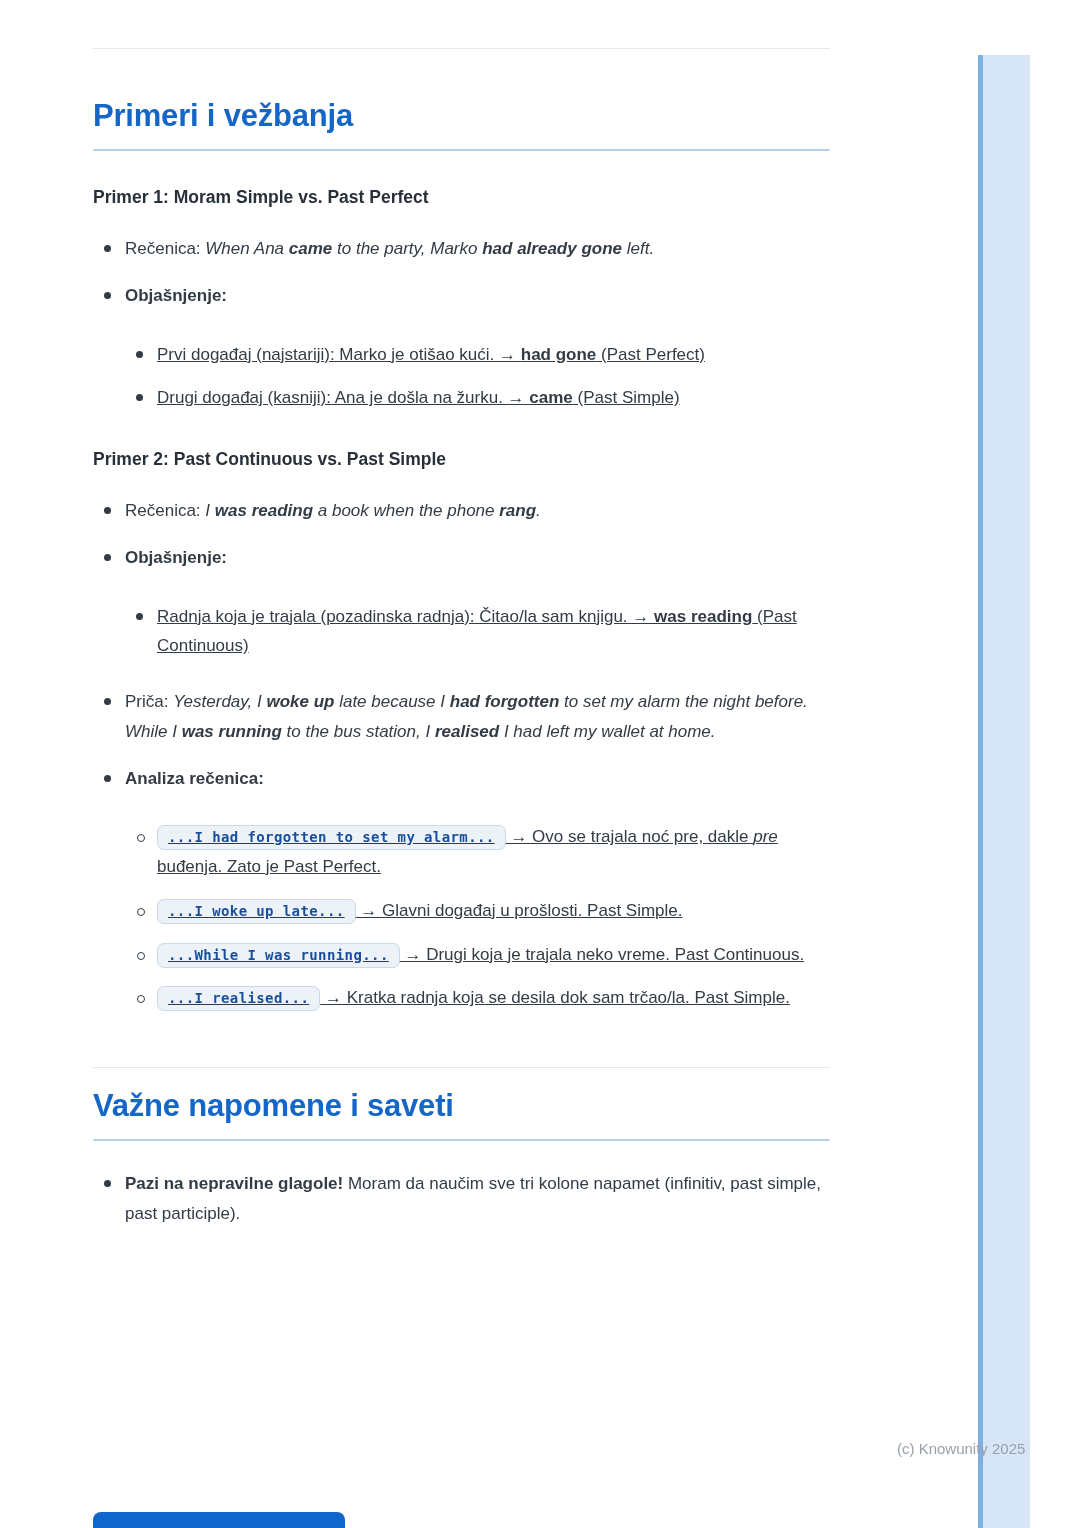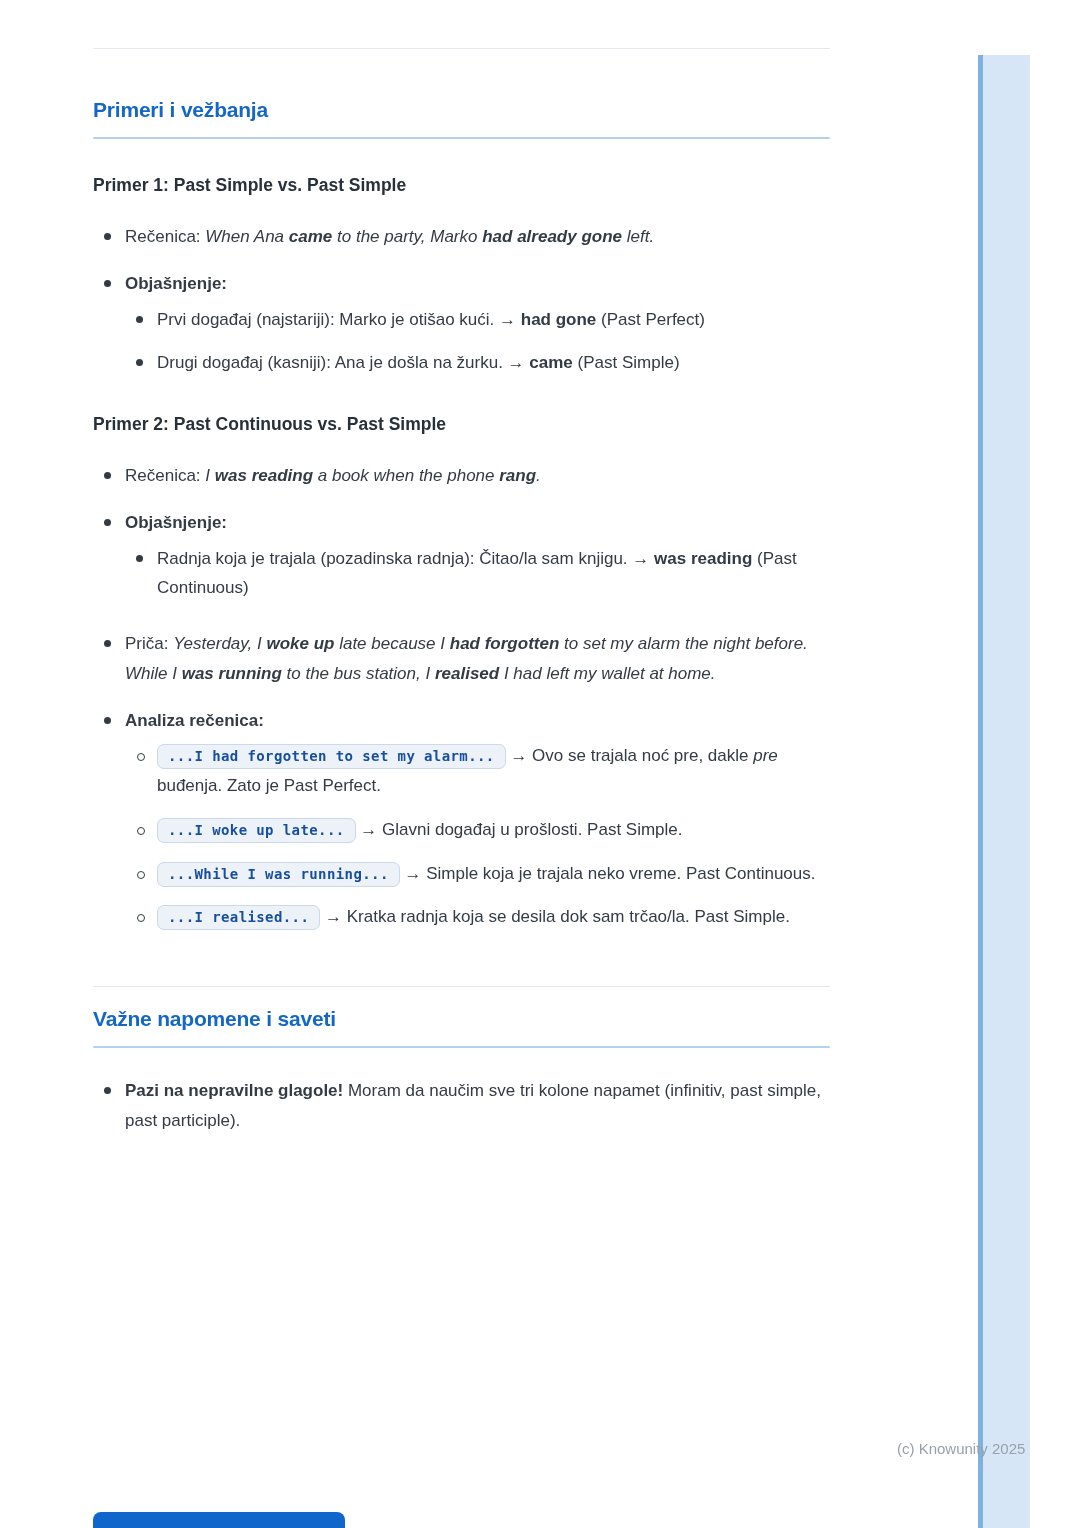--- a/index.html
+++ b/index.html
@@ -19,29 +19,29 @@
   }
   *{margin:0;padding:0;box-sizing:border-box;}
   html,body{background:var(--page-bg);}
   body{
     width:1080px;height:1528px;position:relative;overflow:hidden;
     font-family:"Liberation Sans", sans-serif;color:var(--text);
   }
   .top-rule{position:absolute;left:93px;top:48px;width:737px;height:1px;background:var(--divider);}
   .content{position:absolute;left:93px;top:48px;width:737px;font-size:17px;color:var(--text);}
   h2.section-title{
-    color:var(--accent-blue);font-size:21px;font-weight:800;letter-spacing:-0.2px;
+    color:var(--accent-blue);font-size:31px;font-weight:800;letter-spacing:-0.2px;
     margin-top:50px;
   }
   .title-rule{height:2px;background:var(--rule-blue);margin-top:15px;border-radius:1px;}
   h3.sub-heading{font-size:17.5px;font-weight:700;color:var(--heading);margin-top:36px;}
   ul{list-style:none;}
   ul.l1{margin-top:26px;}
   ul.l1 > li{position:relative;padding-left:32px;margin-bottom:17px;line-height:1.75;}
-  ul.l2{margin-top:6px;}
+  ul.l2{margin-top:29px;text-decoration:underline;}
   ul.l2 > li{position:relative;padding-left:32px;margin-bottom:14px;line-height:1.75;}
   ul.l1 > li::before, ul.l2.disc > li::before{
     content:"";position:absolute;left:11px;top:11px;width:7px;height:7px;border-radius:50%;background:var(--text);
   }
   ul.l2.circle > li::before{
     content:"";position:absolute;left:12px;top:12px;width:6px;height:6px;border-radius:50%;
     border:1.5px solid var(--text);background:transparent;
   }
   .run-b{font-weight:700;}
   .run-i{font-style:italic;}
@@ -69,21 +69,21 @@
 <body>
 
 <div class="top-rule"></div>
 
 <main class="content">
 
   <section>
     <h2 class="section-title">Primeri i vežbanja</h2>
     <div class="title-rule"></div>
 
-    <h3 class="sub-heading">Primer 1: Past Simple vs. Past Simple</h3>
+    <h3 class="sub-heading">Primer 1: Moram Simple vs. Past Perfect</h3>
     <ul class="l1">
       <li>
         <span class="rich"><span>Rečenica: </span><span class="run-i">When Ana </span><span class="run-bi">came</span><span class="run-i"> to the party, Marko </span><span class="run-bi">had already gone</span><span class="run-i"> left.</span></span>
       </li>
       <li>
         <span class="rich"><span class="run-b">Objašnjenje:</span></span>
         <ul class="l2 disc">
           <li>
             <span class="rich"><span>Prvi događaj (najstariji): Marko je otišao kući. → </span><span class="run-b">had gone</span><span> (Past Perfect)</span></span>
           </li>
@@ -116,21 +116,21 @@
       <li>
         <span class="rich"><span class="run-b">Analiza rečenica:</span></span>
         <ul class="l2 circle">
           <li>
             <span class="rich"><span class="run-code">...I had forgotten to set my alarm...</span><span> → Ovo se trajala noć pre, dakle </span><span class="run-i">pre</span><span> buđenja. Zato je Past Perfect.</span></span>
           </li>
           <li>
             <span class="rich"><span class="run-code">...I woke up late...</span><span> → Glavni događaj u prošlosti. Past Simple.</span></span>
           </li>
           <li>
-            <span class="rich"><span class="run-code">...While I was running...</span><span> → Simple koja je trajala neko vreme. Past Continuous.</span></span>
+            <span class="rich"><span class="run-code">...While I was running...</span><span> → Drugi koja je trajala neko vreme. Past Continuous.</span></span>
           </li>
           <li>
             <span class="rich"><span class="run-code">...I realised...</span><span> → Kratka radnja koja se desila dok sam trčao/la. Past Simple.</span></span>
           </li>
         </ul>
       </li>
     </ul>
   </section>
 
   <hr class="section-divider">

